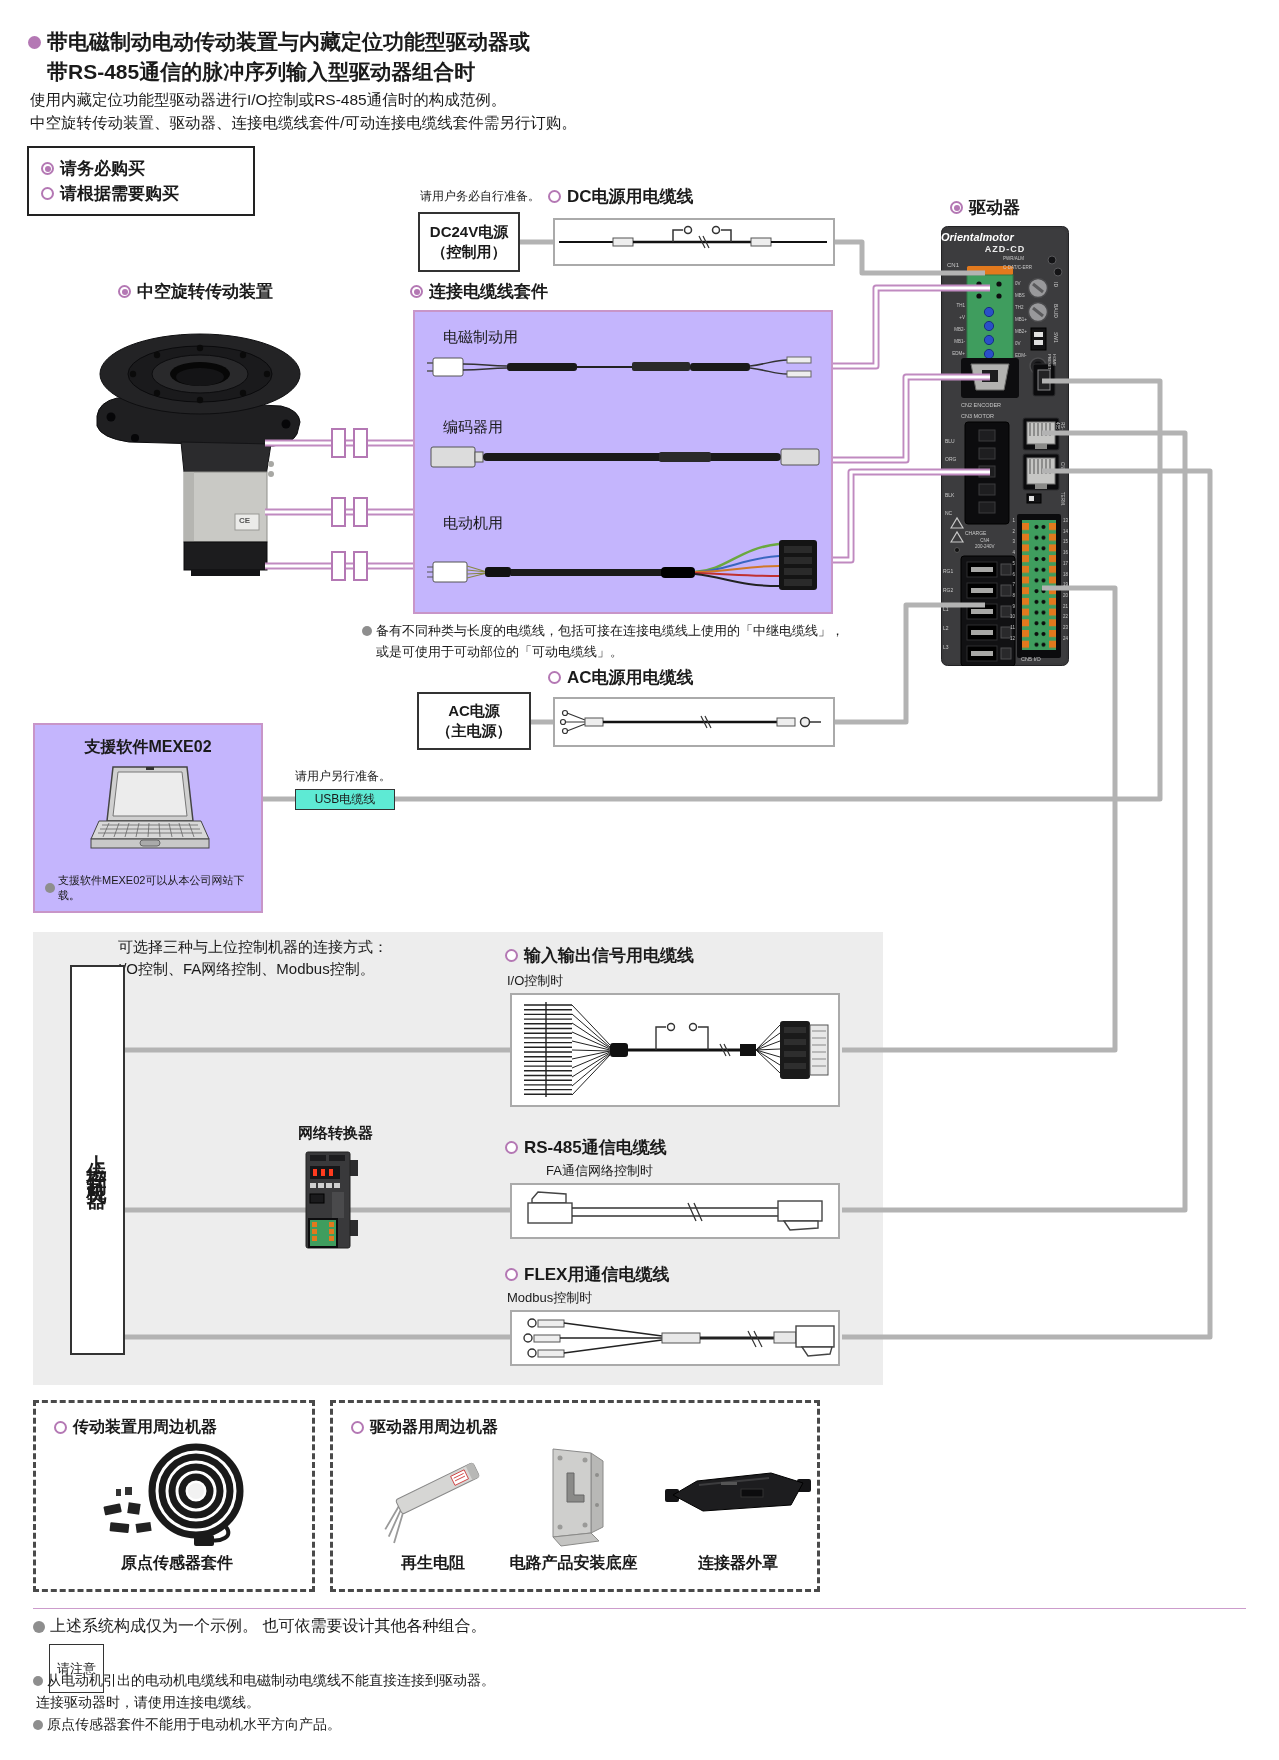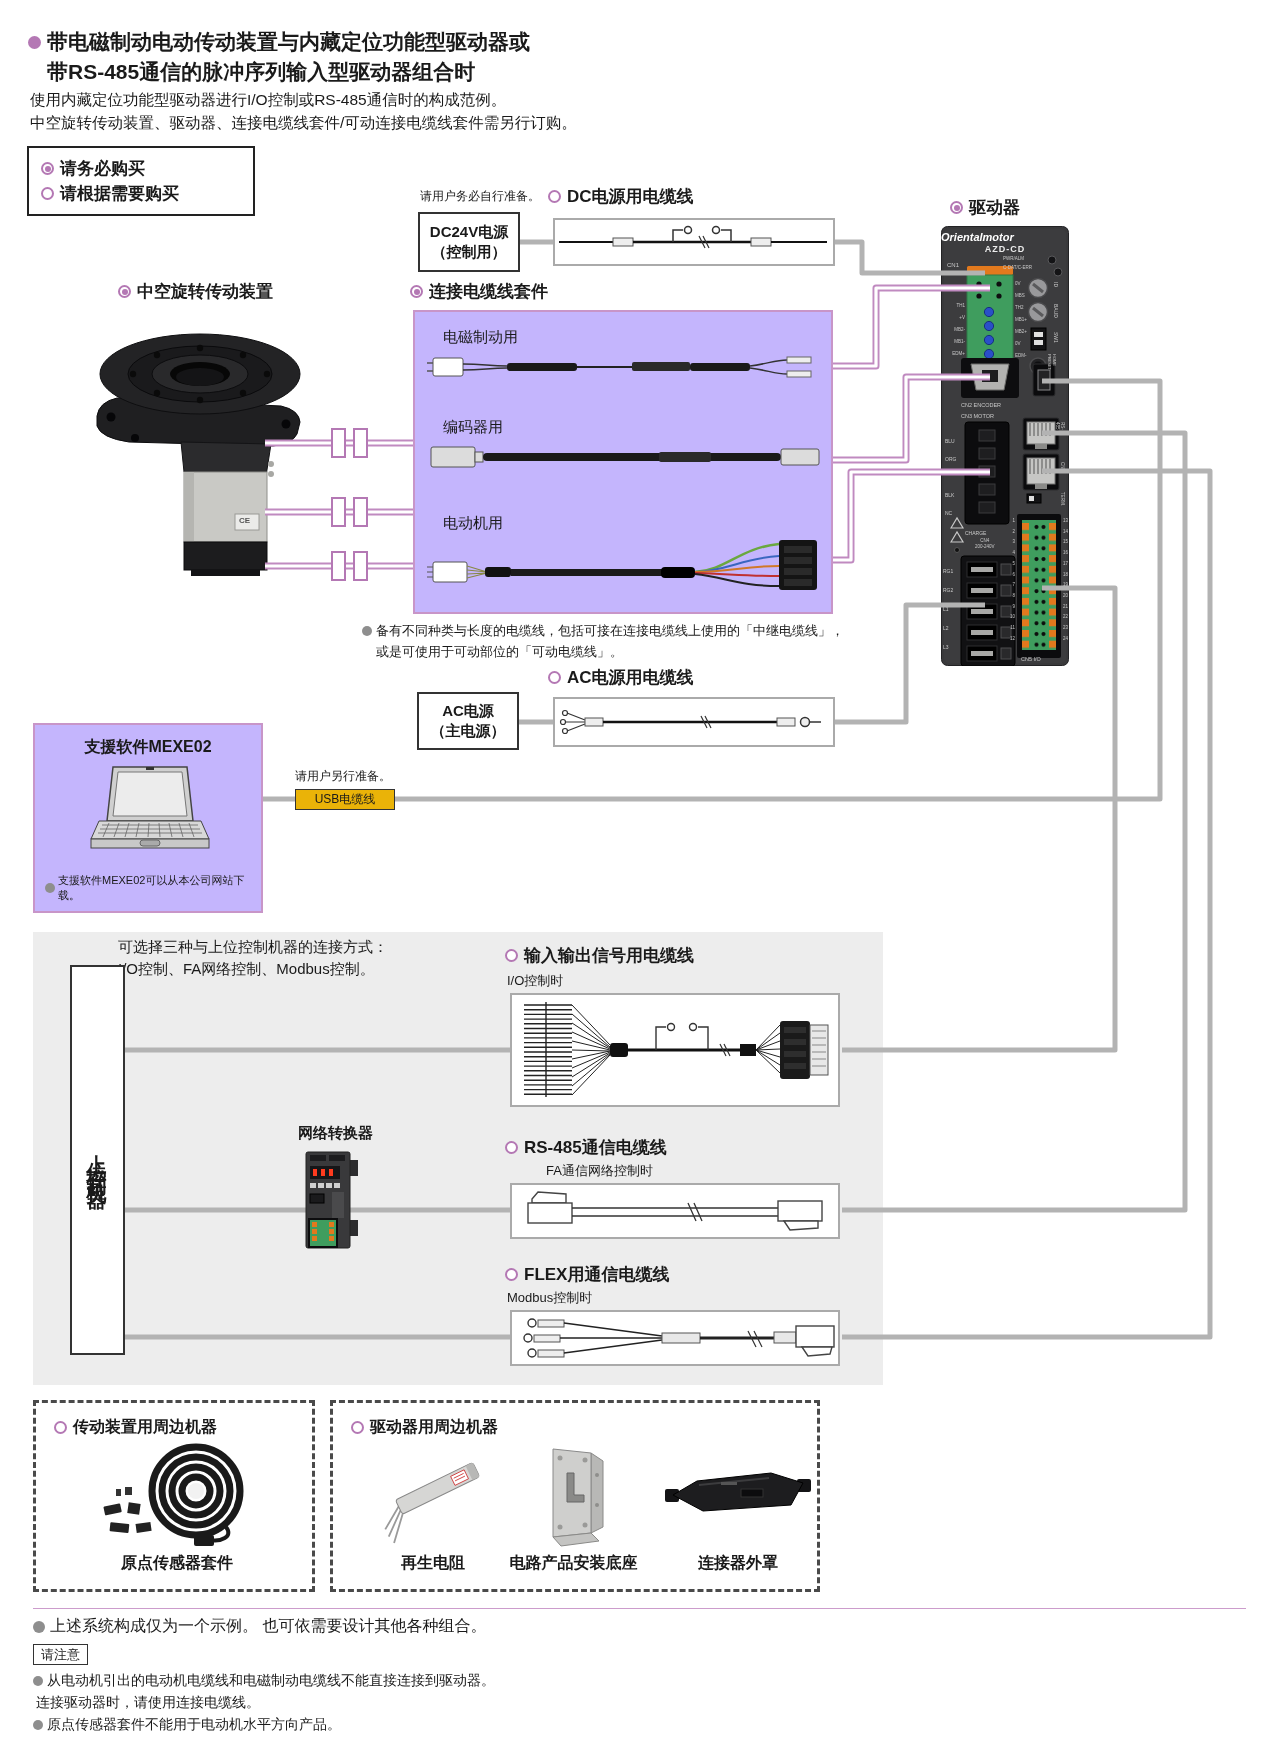--- a/index.html
+++ b/index.html
@@ -363,21 +363,21 @@
   <div class="abs flex" style="left:362px;top:622px;gap:4px;">
     <span class="gdot sm"></span>
     <span style="font-size:13px;">备有不同种类与长度的电缆线，包括可接在连接电缆线上使用的「中继电缆线」，</span>
   </div>
   <div class="abs" style="left:376px;top:643px;font-size:13px;">或是可使用于可动部位的「可动电缆线」。</div>
 
   <div class="abs flex" style="left:548px;top:666px;">
     <span class="mdot"></span>
     <span class="h-sec">AC电源用电缆线</span>
   </div>
-  <div class="abs blackbox" style="left:417px;top:692px;width:102px;height:58px;">
+  <div class="abs blackbox" style="left:417px;top:692px;width:114px;height:58px;">
     <span>AC电源</span>
     <span>（主电源）</span>
   </div>
   <div class="abs graybox" style="left:553px;top:697px;width:282px;height:50px;">
     <svg width="278" height="46" viewBox="0 0 278 46">
       <circle cx="10" cy="14" r="2.5" fill="none" stroke="#333" stroke-width="1.2"></circle>
         <circle cx="8" cy="23" r="2.5" fill="none" stroke="#333" stroke-width="1.2"></circle>
         <circle cx="10" cy="32" r="2.5" fill="none" stroke="#333" stroke-width="1.2"></circle>
       <path d="M12,14 L30,21 M10,23 H30 M12,32 L30,25" stroke="#333" stroke-width="1.2"></path>
       <rect x="30" y="19" width="18" height="8" fill="#eee" stroke="#555"></rect>
@@ -400,21 +400,21 @@
       <path d="M24,60 L18,74 M34,60 L29,74 M44,60 L40,74 M54,60 L51,74 M64,60 L63,74 M74,60 L75,74 M84,60 L87,74 M94,60 L98,74 M104,60 L109,74" stroke="#666" stroke-width="0.8"></path>
       <rect x="6" y="76" width="118" height="9" fill="#c8c8c8" stroke="#444"></rect>
       <rect x="55" y="77" width="20" height="6" rx="3" fill="#aaa" stroke="#666"></rect>
     </svg>
     <div class="abs flex" style="left:10px;top:148px;gap:3px;">
       <span class="gdot sm"></span>
       <span class="b" style="font-size:11px;font-weight:normal;">支援软件MEXE02可以从本公司网站下载。</span>
     </div>
   </div>
   <div class="abs" style="left:295px;top:768px;font-size:12px;">请用户另行准备。</div>
-  <div class="abs" style="left:295px;top:789px;width:100px;height:21px;border:1.5px solid #333;background:#eab308;display:flex;align-items:center;justify-content:center;">
+  <div class="abs" style="left:295px;top:789px;width:100px;height:21px;border:1.5px solid #333;background:#5eead4;display:flex;align-items:center;justify-content:center;">
     <span style="font-size:12px;">USB电缆线</span>
   </div>
 
   <div class="abs" style="left:118px;top:938px;font-size:15px;">可选择三种与上位控制机器的连接方式：</div>
   <div class="abs" style="left:118px;top:960px;font-size:15px;">I/O控制、FA网络控制、Modbus控制。</div>
   <div class="abs" style="left:70px;top:965px;width:55px;height:390px;border:2px solid #333;background:#fff;display:flex;align-items:center;justify-content:center;">
     <span class="vtext">上位控制机器</span>
   </div>
 
   <div class="abs flex" style="left:505px;top:944px;">
@@ -584,21 +584,21 @@
       <rect x="58" y="17" width="16" height="3" fill="#555"></rect>
     </svg>
     <div class="abs cap" style="left:345px;top:150px;width:120px;">连接器外罩</div>
   </div>
 
   <div class="abs" style="left:33px;top:1608px;width:1213px;height:0;border-top:1.5px solid #cc9ccc;"></div>
   <div class="abs flex" style="left:33px;top:1616px;gap:5px;justify-content:space-between;">
     <span class="gdot"></span>
     <span style="font-size:16px;">上述系统构成仅为一个示例。 也可依需要设计其他各种组合。</span>
   </div>
-  <div class="abs" style="left:33px;top:1644px;border:1.5px solid #333;padding:0 7px;">
+  <div class="abs" style="left:49px;top:1644px;border:1.5px solid #333;padding:14px 7px;">
     <span style="font-size:13px;">请注意</span>
   </div>
   <div class="abs flex" style="left:33px;top:1672px;gap:4px;">
     <span class="gdot sm"></span>
     <span style="font-size:14px;">从电动机引出的电动机电缆线和电磁制动电缆线不能直接连接到驱动器。</span>
   </div>
   <div class="abs" style="left:36px;top:1694px;font-size:14px;">连接驱动器时，请使用连接电缆线。</div>
   <div class="abs flex" style="left:33px;top:1716px;gap:4px;">
     <span class="gdot sm"></span>
     <span style="font-size:14px;">原点传感器套件不能用于电动机水平方向产品。</span>

